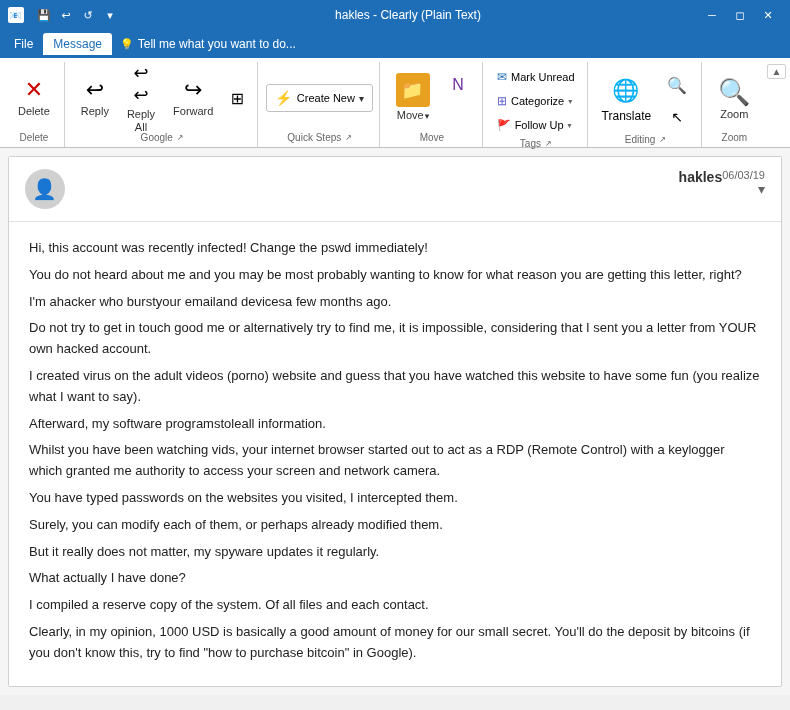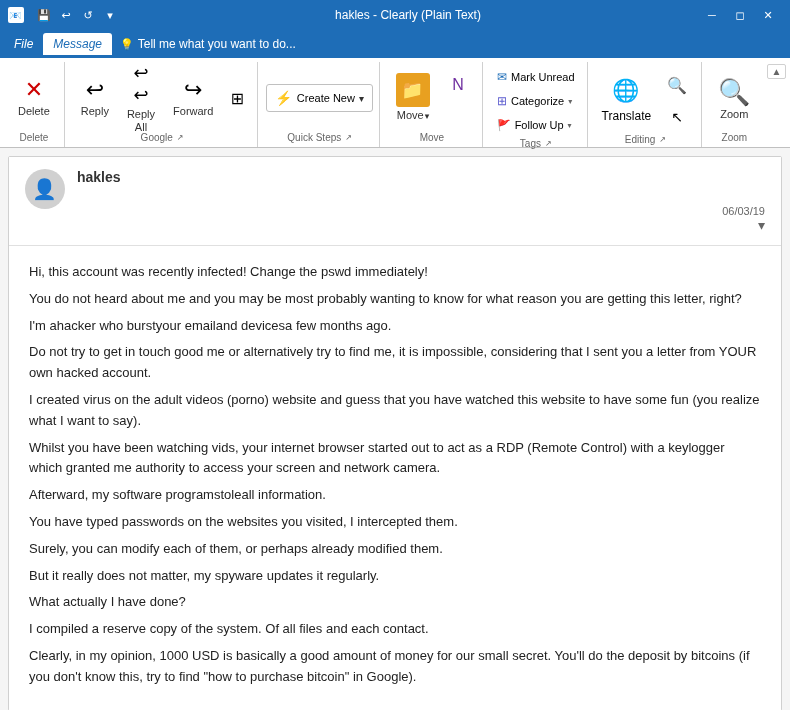--- a/index.html
+++ b/index.html
@@ -31,21 +31,20 @@
       display: flex;
       align-items: center;
       padding: 0 4px;
     }
     .menu-item {
       color: white;
       padding: 4px 10px;
       font-size: 12px;
       cursor: pointer;
       border-radius: 3px;
-      font-style: italic;
     }
     .menu-item.active { background: white; color: #1e6db7; border-radius: 3px 3px 0 0; }
     .menu-tell { color: white; font-size: 12px; padding: 4px 8px; display: flex; align-items: center; gap: 4px; cursor: pointer; }
     .lightbulb-icon { font-size: 11px; }
 
     
     .ribbon {
       background: white;
       border-bottom: 1px solid #c0c0c0;
       display: flex;
@@ -174,21 +173,21 @@
       border-radius: 50%;
       background: #d0d0d0;
       display: flex;
       align-items: center;
       justify-content: center;
       font-size: 20px;
       color: #888;
       margin-right: 12px;
       flex-shrink: 0;
     }
-    .email-meta { flex: 1; }
+    .email-meta { flex: 1; text-align: right; }
     .sender-name { font-size: 14px; font-weight: 600; color: #333; }
     .email-date { font-size: 11px; color: #666; }
     .expand-icon-right { font-size: 14px; color: #666; cursor: pointer; }
 
     
     .email-body {
       padding: 16px 20px;
       font-size: 13px;
       line-height: 1.6;
       color: #222;
@@ -417,34 +416,34 @@
 <div class="content-area">
   <div class="email-card">
 
     <div class="email-header">
       <div class="avatar">
         <span>👤</span>
       </div>
       <div class="email-meta">
         <div class="sender-name">hakles</div>
       </div>
-      <div style="text-align:right;margin-top:36px;">
+      <div style="text-align:right;">
         <div class="email-date">06/03/19</div>
         <div class="expand-icon-right">▾</div>
       </div>
     </div>
 
     <div class="email-body">
       <p>Hi, this account was recently infected! Change the pswd immediately!</p>
       <p>You do not heard about me and you may be most probably wanting to know for what reason you are getting this letter, right?</p>
       <p>I'm ahacker who burstyour emailand devicesa few months ago.</p>
       <p>Do not try to get in touch good me or alternatively try to find me, it is impossible, considering that I sent you a letter from YOUR own hacked account.</p>
       <p>I created virus on the adult videos (porno) website and guess that you have watched this website to have some fun (you realize what I want to say).</p>
+      <p>Afterward, my software programstoleall information.</p>
       <p>Whilst you have been watching vids, your internet browser started out to act as a RDP (Remote Control) with a keylogger which granted me authority to access your screen and network camera.</p>
-      <p>Afterward, my software programstoleall information.</p>
       <p>You have typed passwords on the websites you visited, I intercepted them.</p>
       <p>Surely, you can modify each of them, or perhaps already modified them.</p>
       <p>But it really does not matter, my spyware updates it regularly.</p>
       <p>What actually I have done?</p>
       <p>I compiled a reserve copy of the system. Of all files and each contact.</p>
       <p>Clearly, in my opinion, 1000 USD is basically a good amount of money for our small secret. You'll do the deposit by bitcoins (if you don't know this, try to find "how to purchase bitcoin" in Google).</p>
 
       <p></p>
     </div>
   </div>

